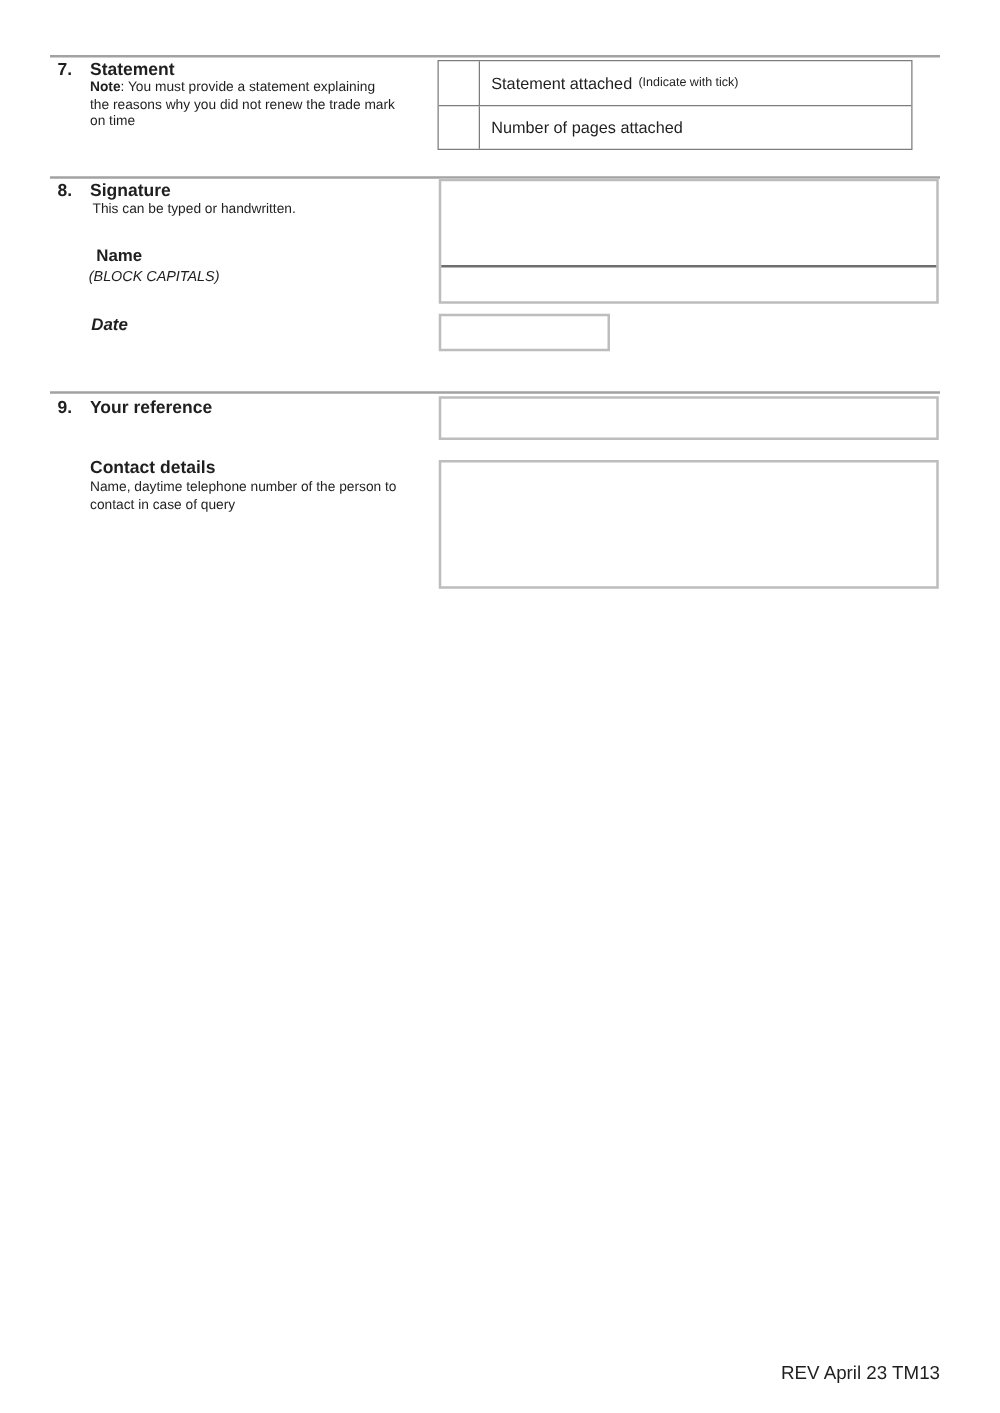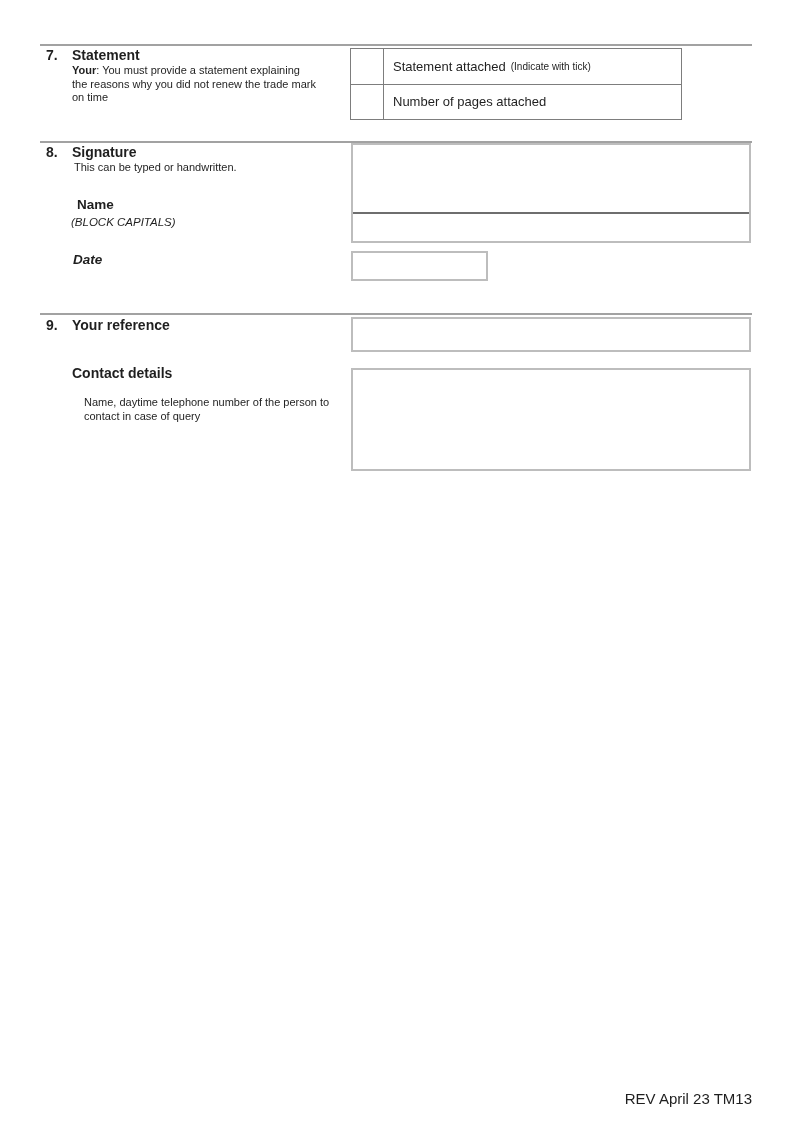--- a/index.html
+++ b/index.html
@@ -46,21 +46,21 @@
   .italic-note {
     position: absolute;
     font-size: 11.5px;
     font-style: italic;
   }
   
   .stmt-table {
     position: absolute;
     left: 350px;
     top: 48px;
-    width: 332px;
+    width: 380px;
     height: 72px;
     border: 1px solid #7d7d7d;
     box-sizing: border-box;
     display: flex;
     flex-direction: column;
   }
   .stmt-row {
     flex: 1;
     display: flex;
     box-sizing: border-box;
@@ -104,21 +104,21 @@
   }
 </style>
 </head>
 <body>
 
 <div class="page">
 
   <div class="rule" style="top:44px;"></div>
   <span class="sec-num" style="top:47px;">7.</span>
   <span class="sec-title" style="top:47px;">Statement</span>
-  <p class="body-text" style="left:72px; top:64px; margin:0;"><b>Your</b><span>: You must provide a statement explaining
+  <p class="body-text" style="left:72px; top:64px; margin:0;"><b>Note</b><span>: You must provide a statement explaining
 the reasons why you did not renew the trade mark
 on time</span></p>
 
   <div class="stmt-table">
     <div class="stmt-row first">
       <div class="tick-cell"></div>
       <div class="label-cell">
         <span class="main-label">Statement attached</span>
         <span class="hint-label">(Indicate with tick)</span>
       </div>
@@ -142,21 +142,21 @@
   <div class="box sig-compound">
     <div class="sig-area"></div>
     <div class="name-area"></div>
   </div>
   <div class="box date-box"></div>
 
   <div class="rule" style="top:313px;"></div>
   <span class="sec-num" style="top:317px;">9.</span>
   <span class="sec-title" style="top:317px;">Your reference</span>
   <span class="sec-title" style="top:365px;">Contact details</span>
-  <p class="body-text" style="left:72px; top:384px; margin:12px;">Name, daytime telephone number of the person to
+  <p class="body-text" style="left:72px; top:384px; margin:0;">Name, daytime telephone number of the person to
 contact in case of query</p>
 
   <div class="box ref-box"></div>
   <div class="box contact-box"></div>
 
   <span class="footer">REV April 23 TM13</span>
 
 </div>
 
 </body></html>

